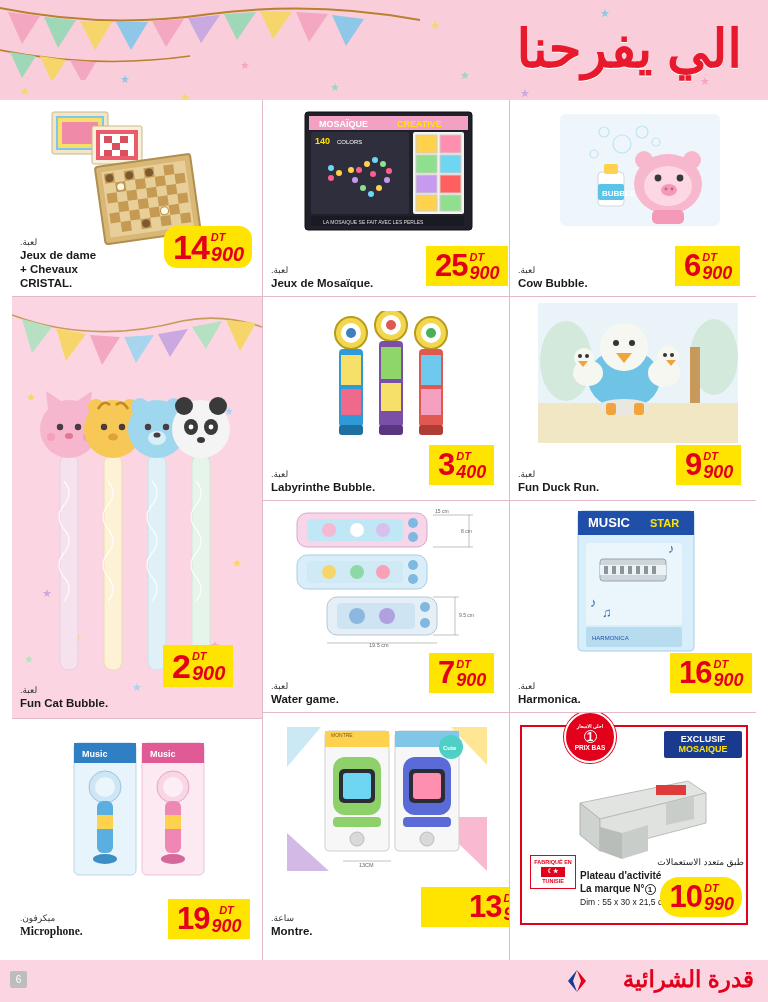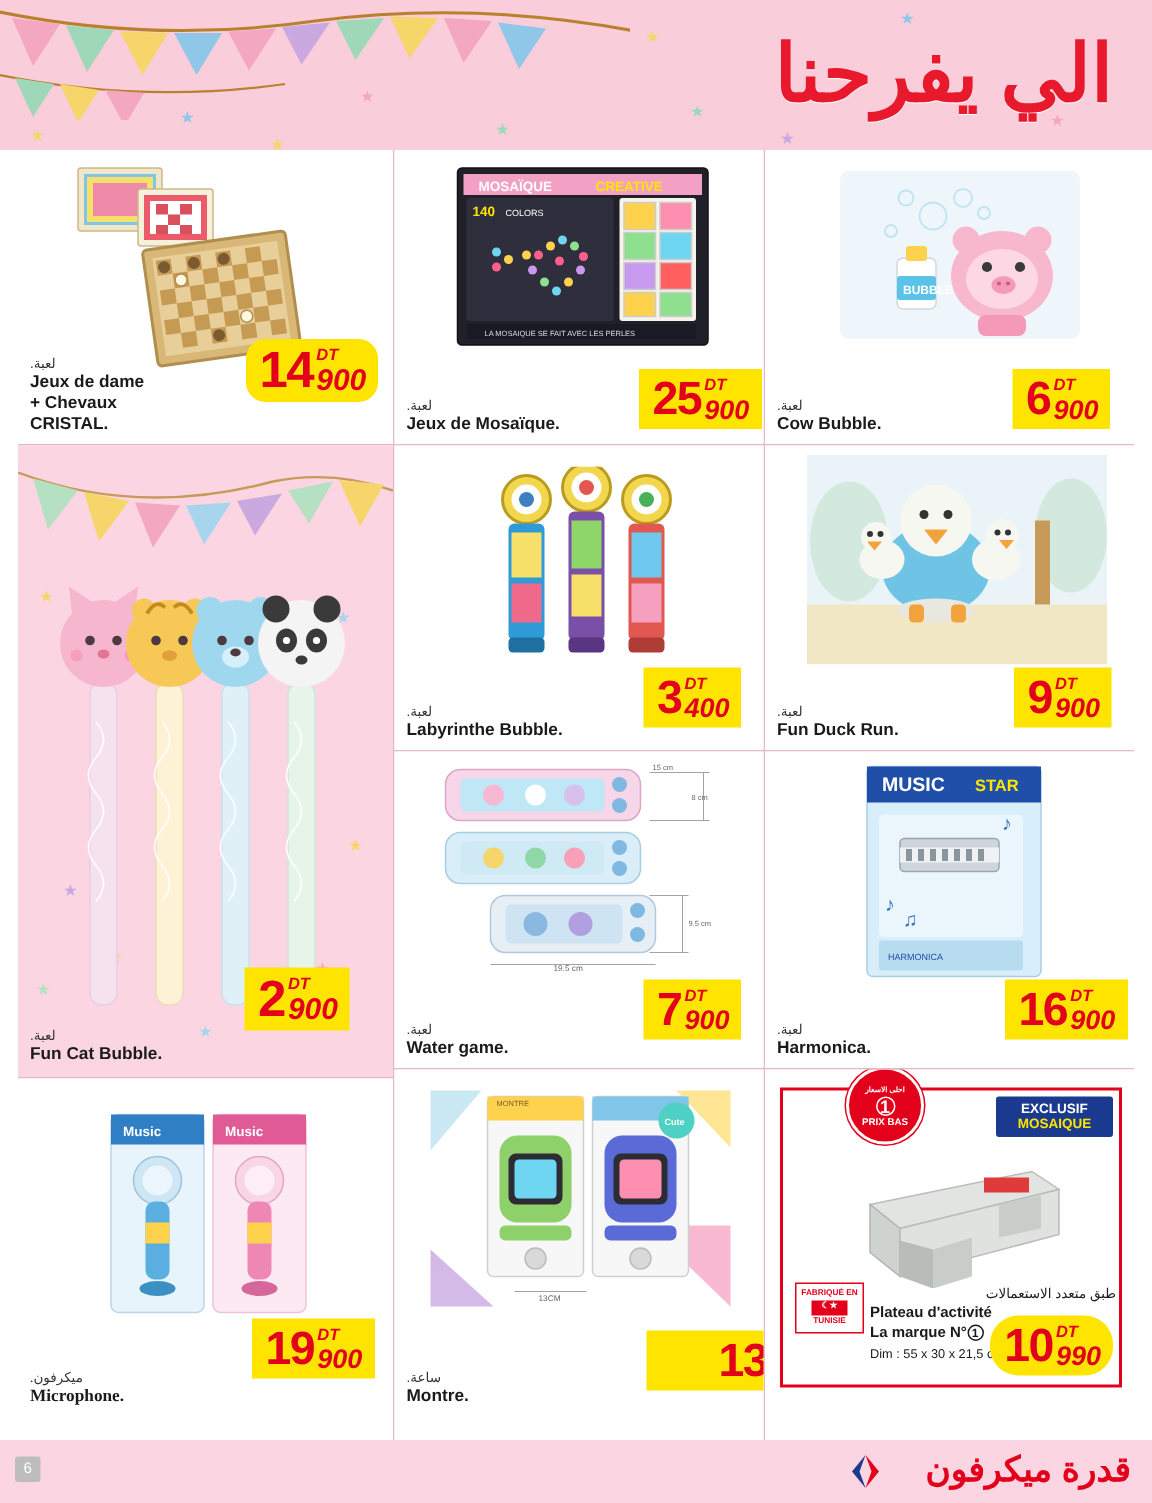--- a/index.html
+++ b/index.html
@@ -761,21 +761,21 @@
             <rect x="101" y="66" width="16" height="52" rx="6" fill="#ef87b4"></rect>
             <rect x="101" y="80" width="16" height="14" fill="#ffd24d"></rect>
             <ellipse cx="109" cy="124" rx="12" ry="5" fill="#d4689a"></ellipse>
           </g>
         </svg>
       </div>
       <div class="caption" style="bottom:22px;font-family:Liberation Serif, serif;">
         <div class="label-ar">ميكرفون.</div>
         <div class="label-fr">Microphone.</div>
       </div>
-      <div class="price" style="left:156px;top:160px;">
+      <div class="price" style="left:156px;top:180px;text-align:center;">
         <span class="int">19</span>
         <span class="right">
           <span class="cur">DT</span>
           <span class="dec">900</span>
         </span>
       </div>
     </div>
 
     <div class="cell" style="left:251px;top:613px;width:246px;height:247px;">
       <div class="img-box" style="left:18px;top:8px;width:212px;height:156px;">
@@ -810,21 +810,21 @@
             <text x="162" y="29" font-size="6" fill="#fff" font-weight="bold" font-family="Liberation Sans">Cute</text>
           </g>
           <text x="78" y="146" font-size="5.5" fill="#666" font-family="Liberation Sans">13CM</text>
           <line x1="62" y1="140" x2="110" y2="140" stroke="#999" stroke-width="0.6"></line>
         </svg>
       </div>
       <div class="caption" style="bottom:22px;">
         <div class="label-ar">ساعة.</div>
         <div class="label-fr">Montre.</div>
       </div>
-      <div class="price" style="left:168px;top:174px;padding-left:48px;">
+      <div class="price" style="left:158px;top:174px;padding-left:48px;">
         <span class="int">13</span>
         <span class="right">
           <span class="cur">DT</span>
           <span class="dec">900</span>
         </span>
       </div>
     </div>
 
     <div class="cell" style="left:498px;top:613px;width:246px;height:247px;">
       <div class="excl-box" style="left:10px;top:12px;width:228px;height:200px;">
@@ -881,14 +881,14 @@
 
   </div>
 </div>
 
 <div class="footer">
   <div class="page-num">6</div>
   <svg class="carrefour-logo" viewBox="0 0 26 26">
     <polygon points="13,2 22,13 13,24 17,13" fill="#e3001b"></polygon>
     <polygon points="13,2 4,13 13,24 9,13" fill="#1a3a8f"></polygon>
   </svg>
-  <div class="footer-ar">قدرة ميكرفون</div>
+  <div class="footer-ar">قدرة الشرائية</div>
 </div>
 
 </body></html>

